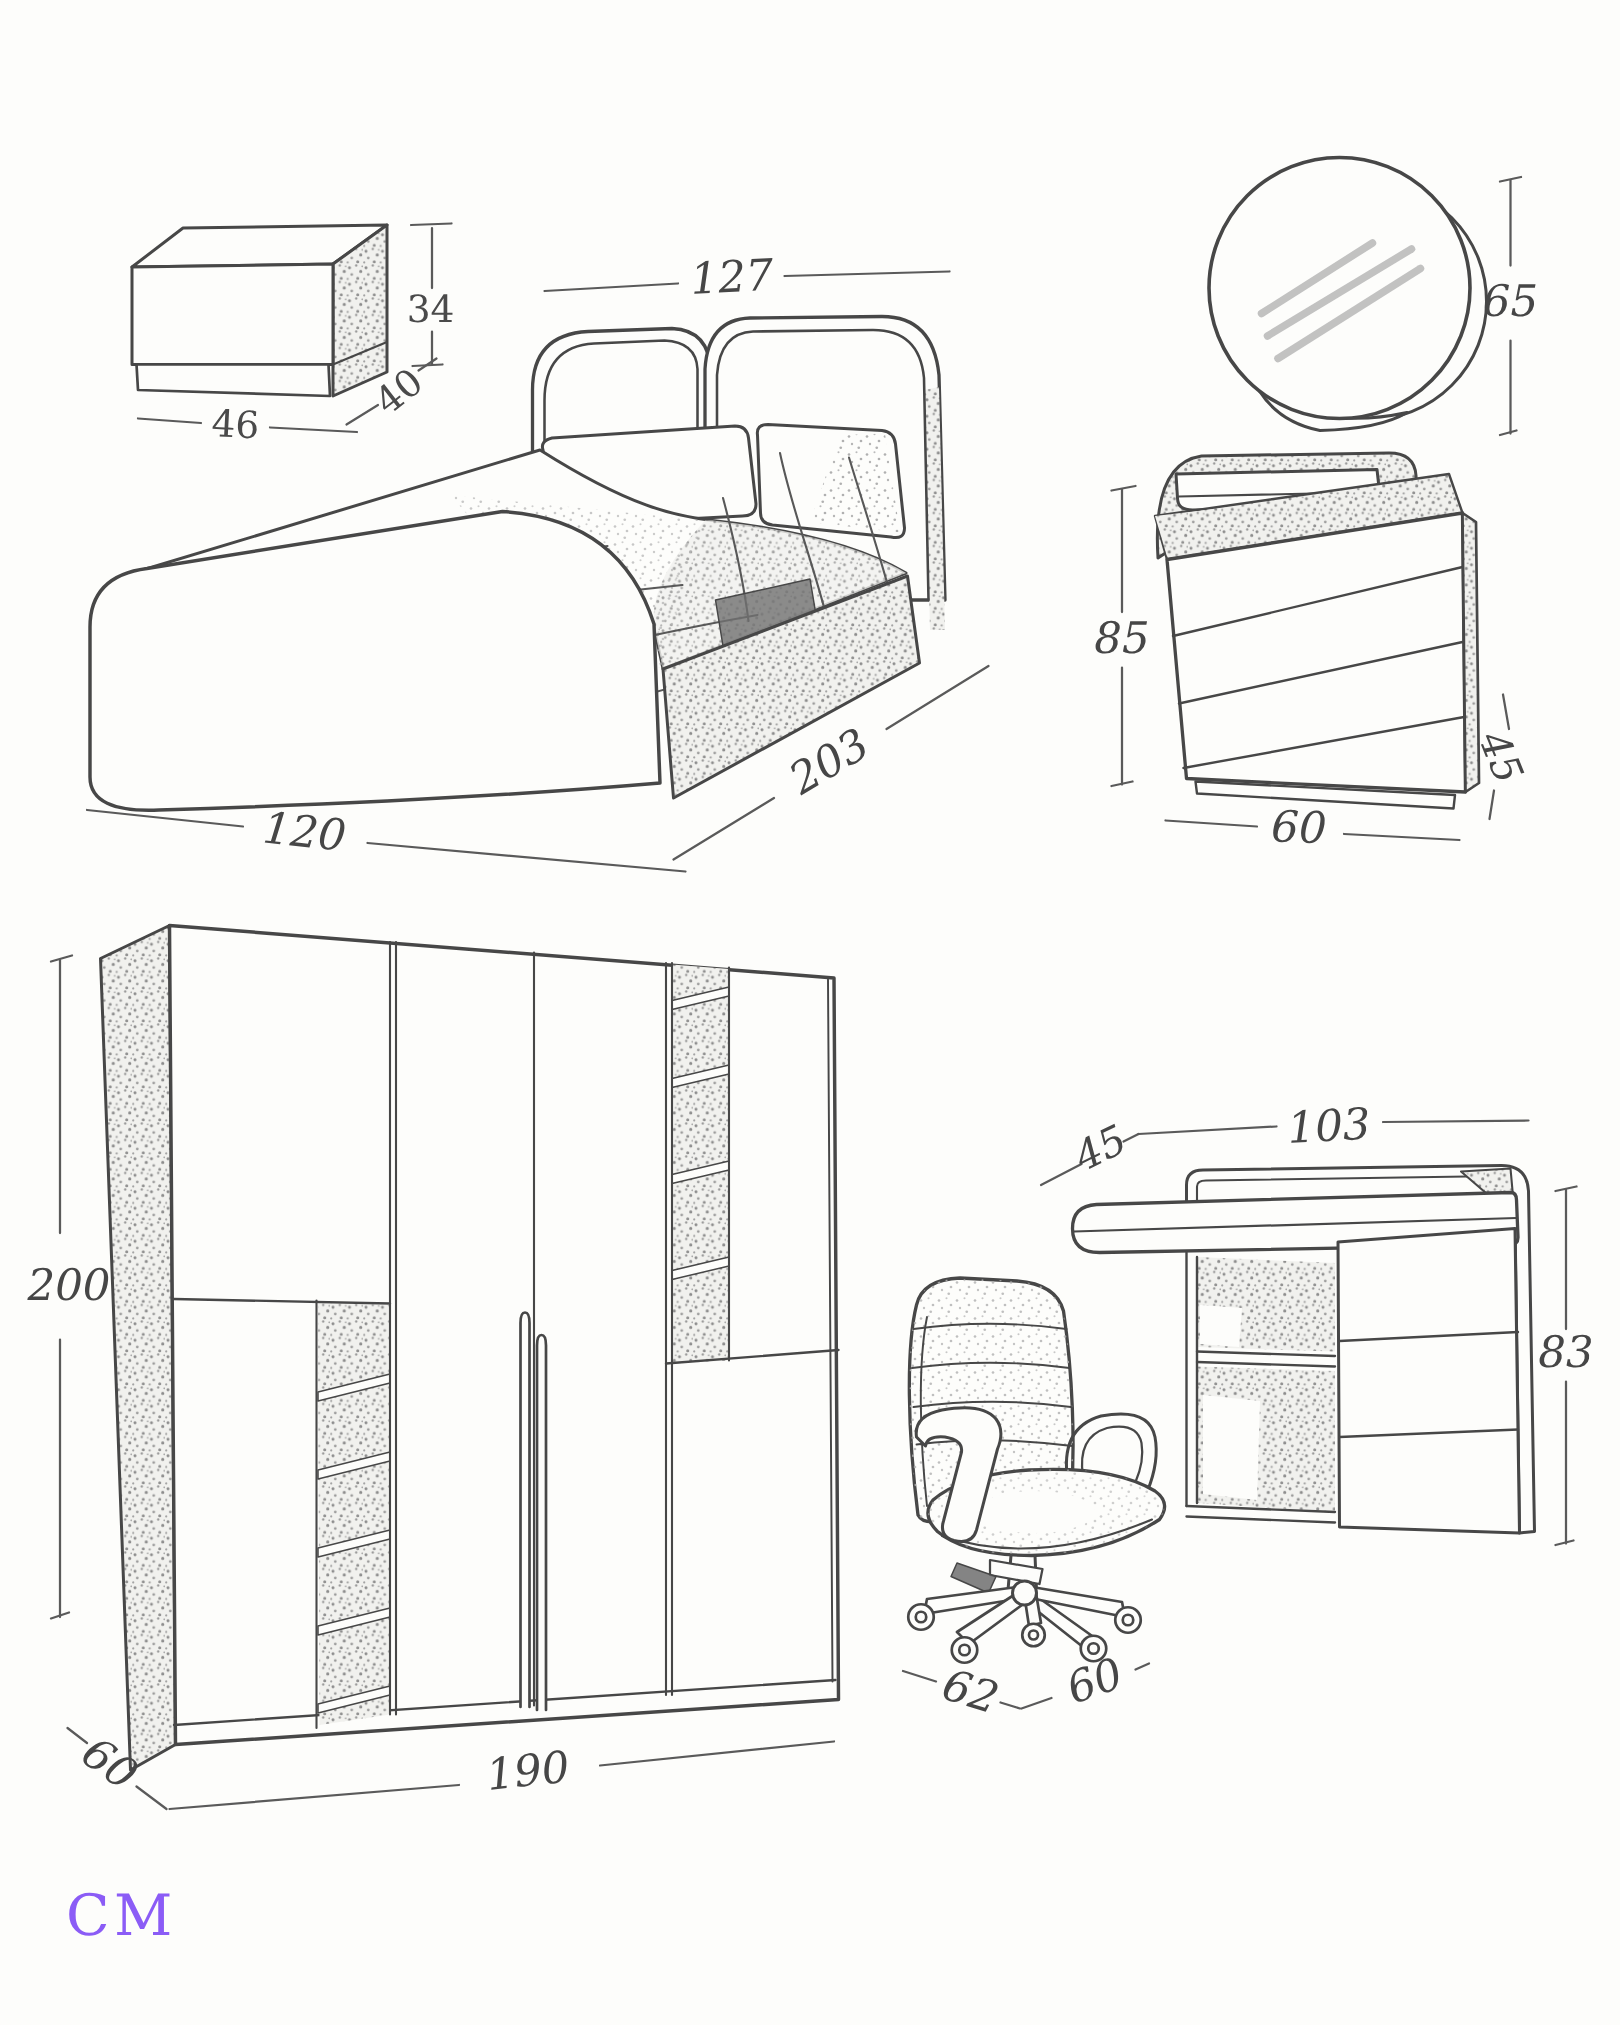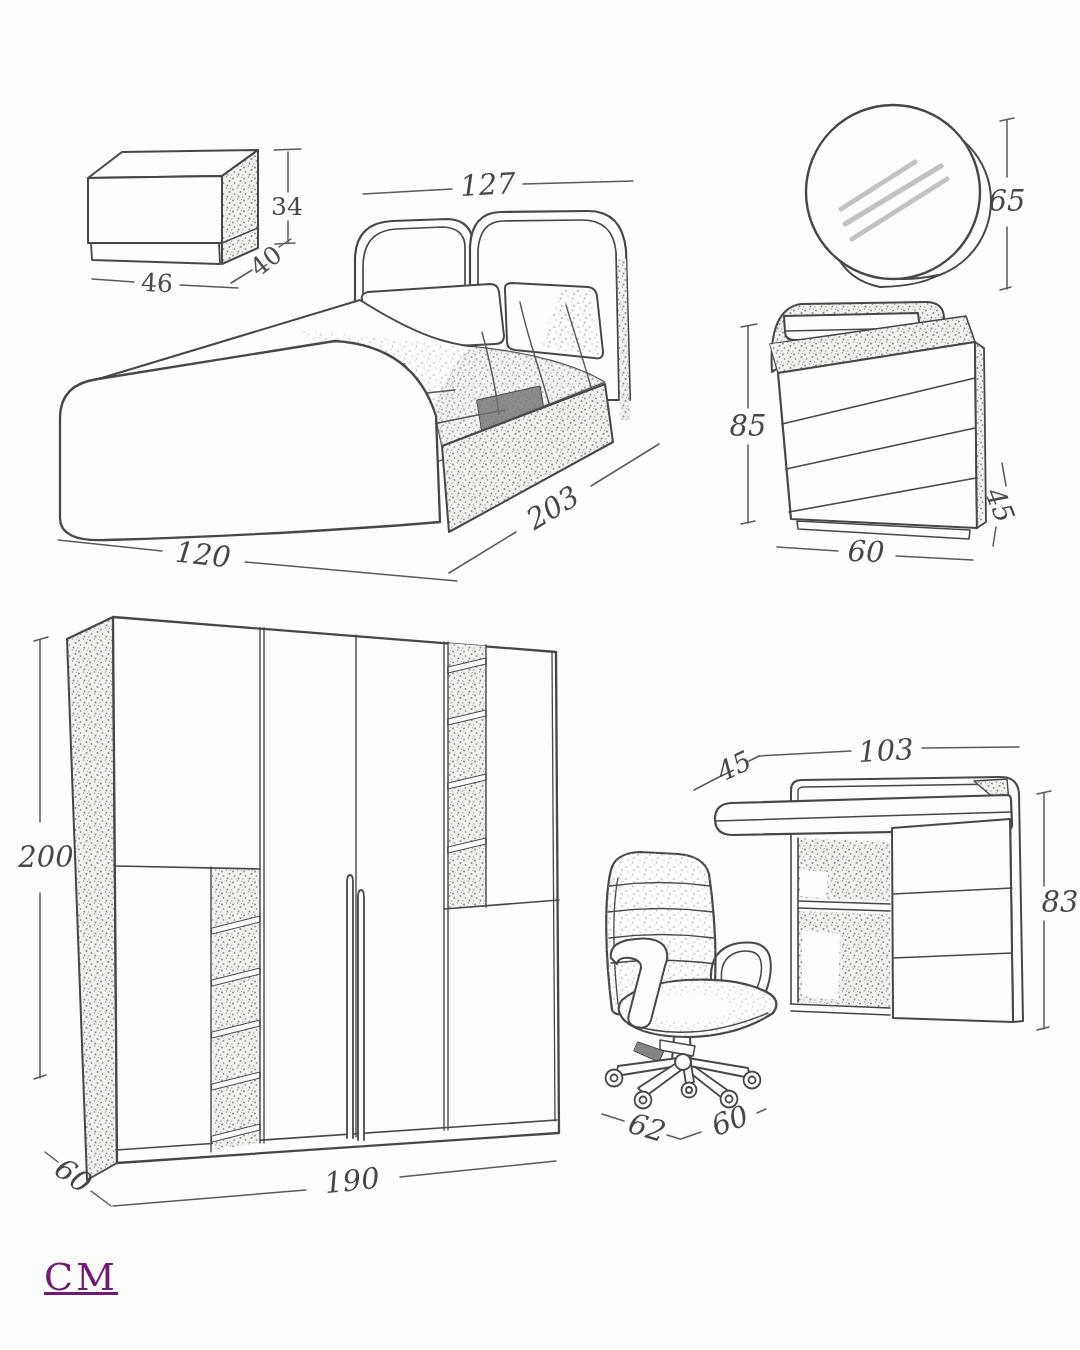--- a/index.html
+++ b/index.html
@@ -13,23 +13,22 @@
     color:#464646;
     white-space:nowrap;
     line-height:1;
   }
   .dim.upright{font-style:normal;font-size:25px;color:#4a4a4a;}
   .unit{
     position:absolute;
     font-family:"DejaVu Serif",serif;
     font-size:38px;
     letter-spacing:3px;
-    color:#701a75;
+    color:#8b5cf6;
     line-height:1;
-    text-decoration:underline;
   }
 </style>
 </head>
 <body>
 
 <div id="stage">
 
 <svg width="1080" height="1350" viewBox="0 0 1080 1350">
   <defs>
     <pattern id="stipM" width="11" height="11" patternUnits="userSpaceOnUse">
@@ -284,16 +283,16 @@
 
   <span class="dim" style="left:46px;top:857px;transform:translate(-50%,-50%);">200</span>
   <span class="dim" style="left:73px;top:1176px;transform:translate(-50%,-50%) rotate(36deg);">60</span>
   <span class="dim" style="left:352px;top:1181px;transform:translate(-50%,-50%) rotate(-6deg);">190</span>
 
   <span class="dim" style="left:647px;top:1128px;transform:translate(-50%,-50%) rotate(17deg);">62</span>
   <span class="dim" style="left:730px;top:1121px;transform:translate(-50%,-50%) rotate(-20deg);">60</span>
 
   <span class="dim" style="left:734px;top:766px;transform:translate(-50%,-50%) rotate(-26deg);font-size:27px;">45</span>
   <span class="dim" style="left:886px;top:751px;transform:translate(-50%,-50%) rotate(-3deg);">103</span>
-  <span class="dim" style="left:1044px;top:902px;transform:translate(-50%,-50%);margin-left:16px;">83</span>
+  <span class="dim" style="left:1044px;top:902px;transform:translate(-50%,-50%);">83</span>
 
   <span class="unit" style="left:44px;top:1258px;">CM</span>
 </div>
 
 </body></html>

